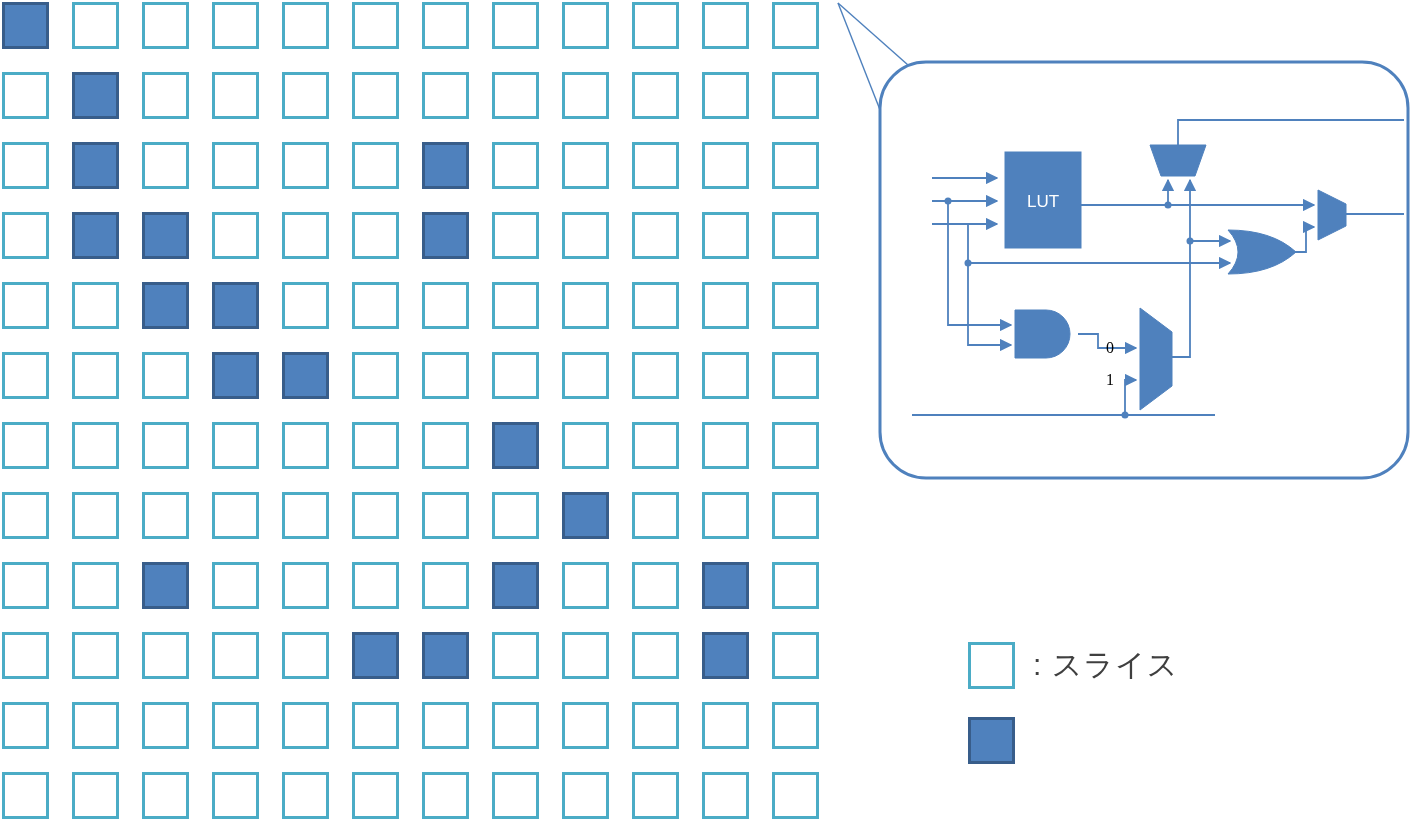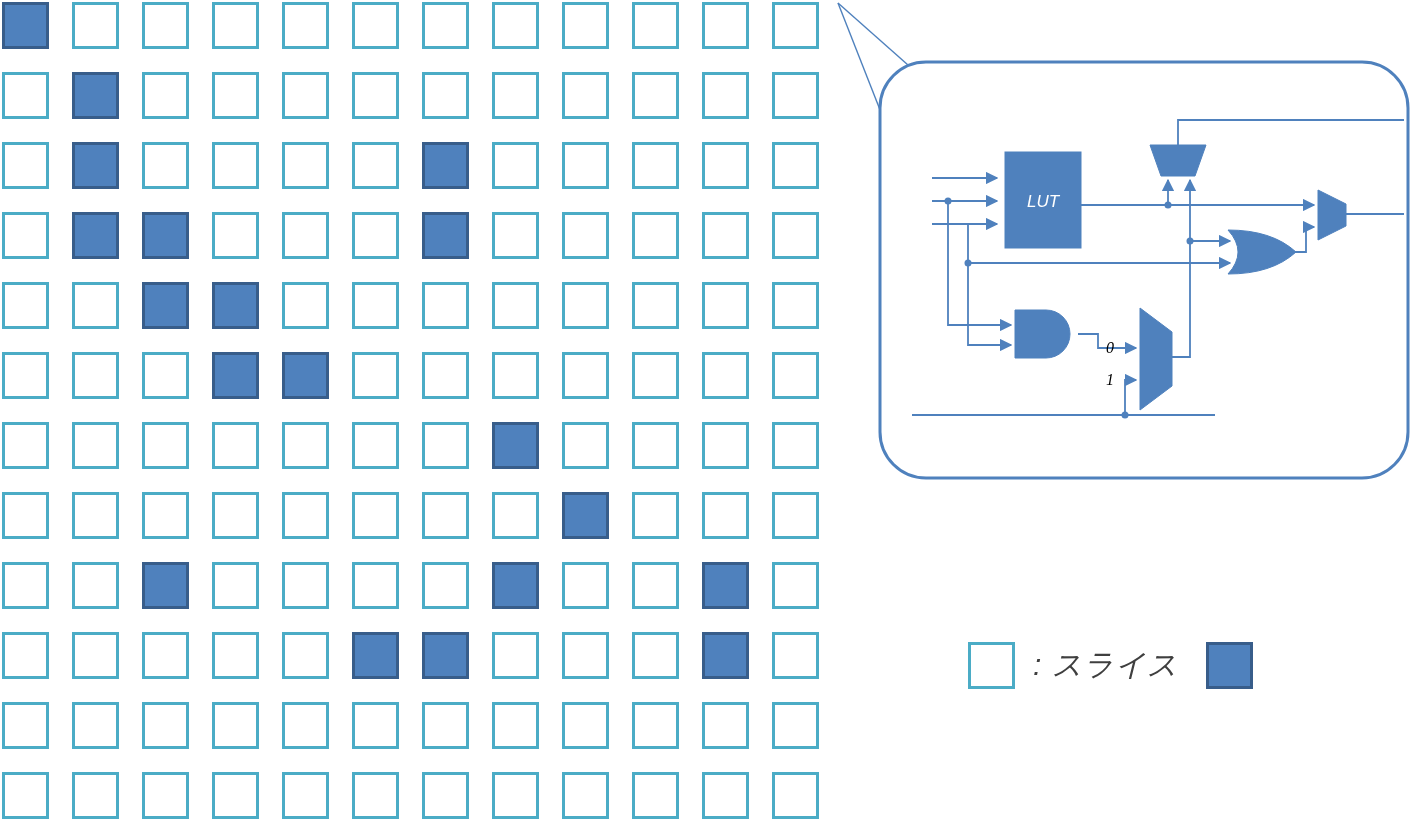--- a/index.html
+++ b/index.html
@@ -2,21 +2,21 @@
 <html style="--teal: #4bacc6; --blue: #4f81bd; --blue-dark: #385d8a; --text: #3f3f3f; --background: #ffffff;"><head>
 <meta charset="utf-8">
 <style>
   * { margin: 0; padding: 0; box-sizing: border-box; }
   html, body {
     width: 1412px; height: 833px;
     background: #ffffff;
     font-family: "Liberation Sans", sans-serif;
     overflow: hidden;
   }
-  .stage { position: relative; width: 1412px; height: 763px; background: var(--background, #fff); font-style: italic; }
+  .stage { position: relative; width: 1412px; height: 763px; background: var(--background, #fff); }
 
   
   .grid {
     position: absolute; left: 2px; top: 2px;
     display: grid;
     grid-template-columns: repeat(12, 47px);
     grid-auto-rows: 47px;
     gap: 23px;
   }
   .cell {
@@ -50,21 +50,21 @@
     fill: #000000;
     font-family: "Liberation Serif", serif;
     font-size: 16px;
     text-anchor: end;
   }
   .arrfill { fill: var(--blue, #4f81bd); }
 
   
   .legend {
     position: absolute; left: 968px; top: 642px;
-    display: flex; flex-direction: row; gap: 28px;
+    display: flex; flex-direction: column; gap: 28px;
   }
   .legend-item { display: flex; align-items: center; gap: 18px; }
   .swatch { width: 47px; height: 47px; flex: 0 0 auto; }
   .swatch.empty { background: #ffffff; border: 3px solid var(--teal, #4bacc6); }
   .swatch.filled { background: var(--blue, #4f81bd); border: 3px solid var(--blue-dark, #385d8a); }
   .legend-label {
     font-size: 30px;
     color: var(--text, #3f3f3f);
     letter-spacing: 1px;
     white-space: nowrap;

